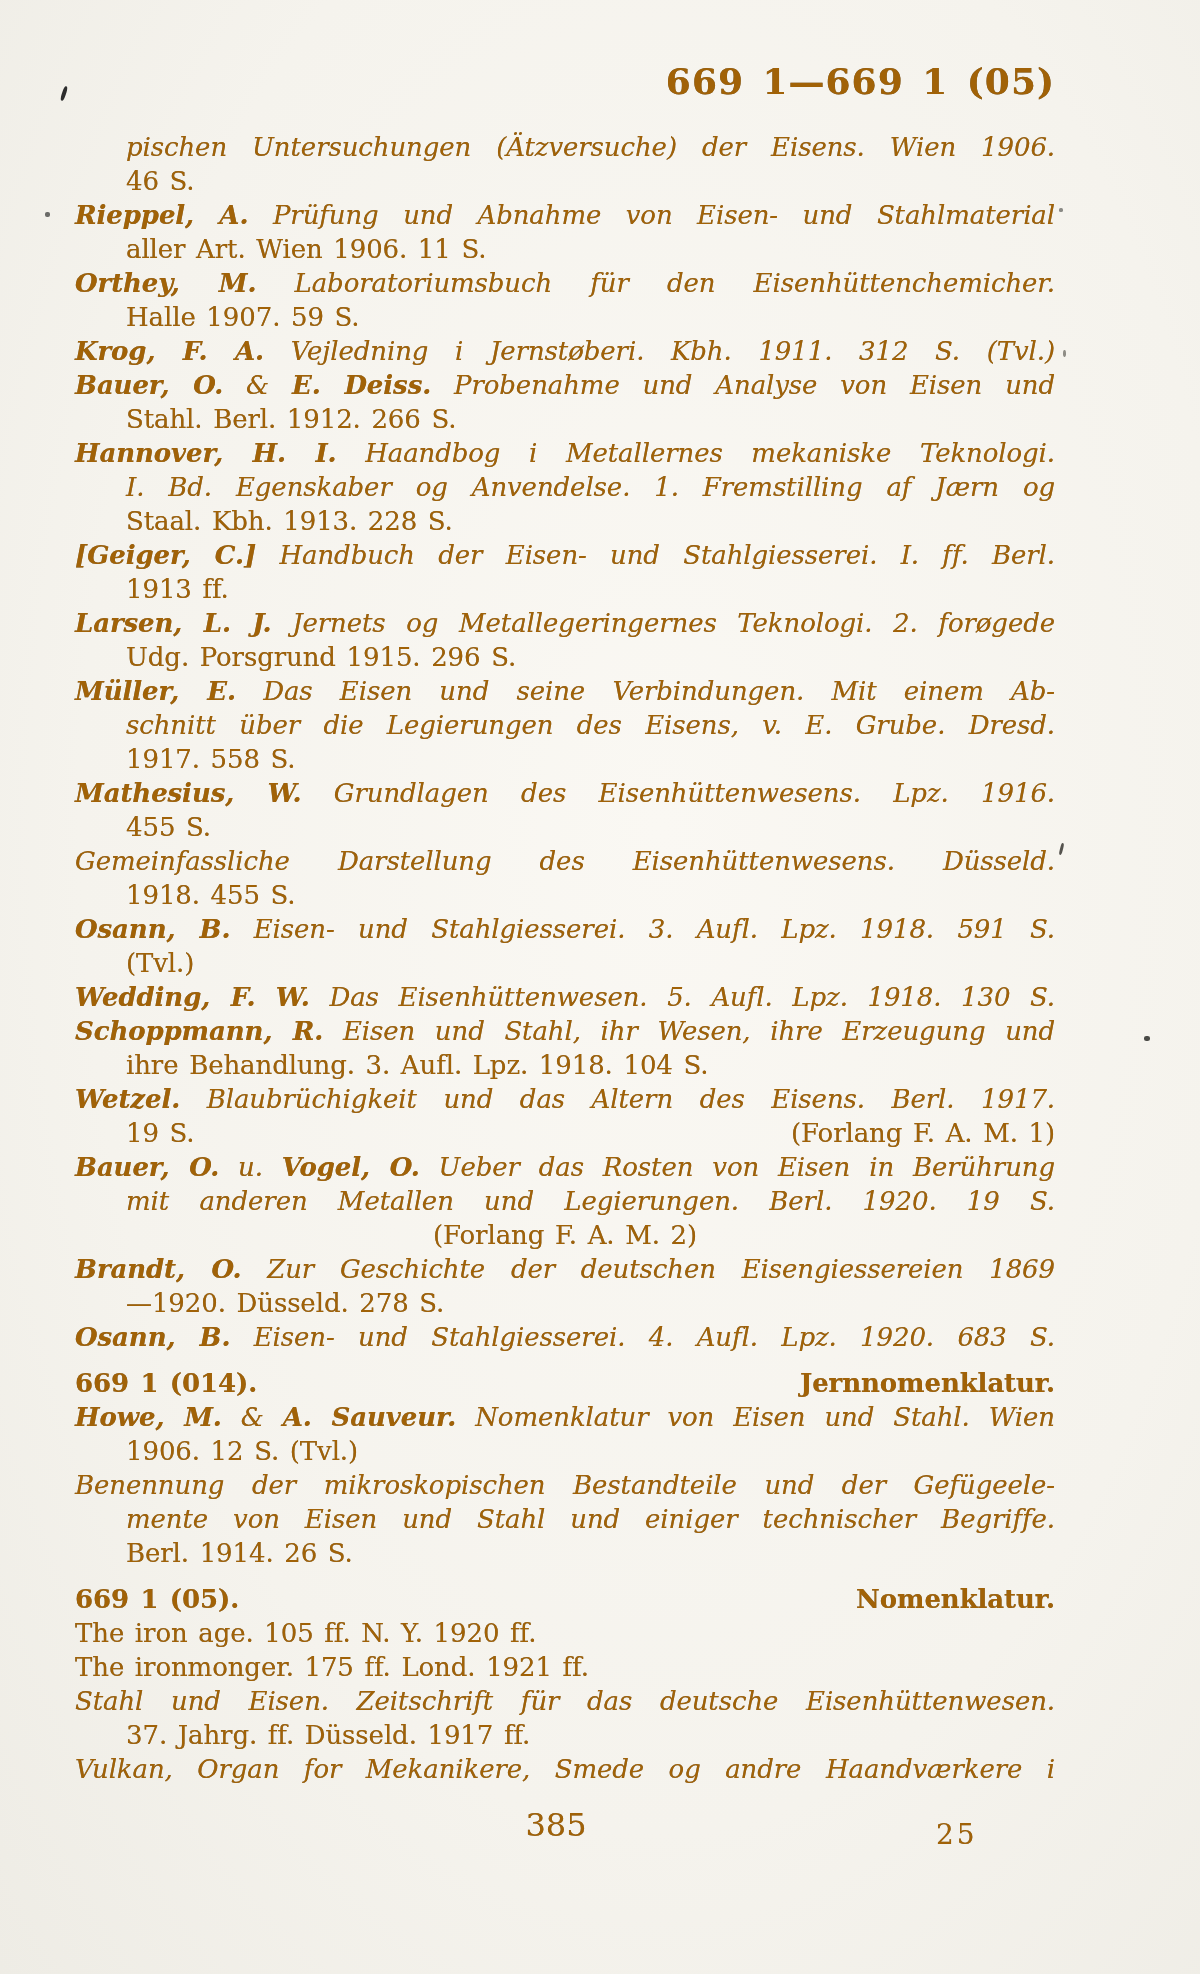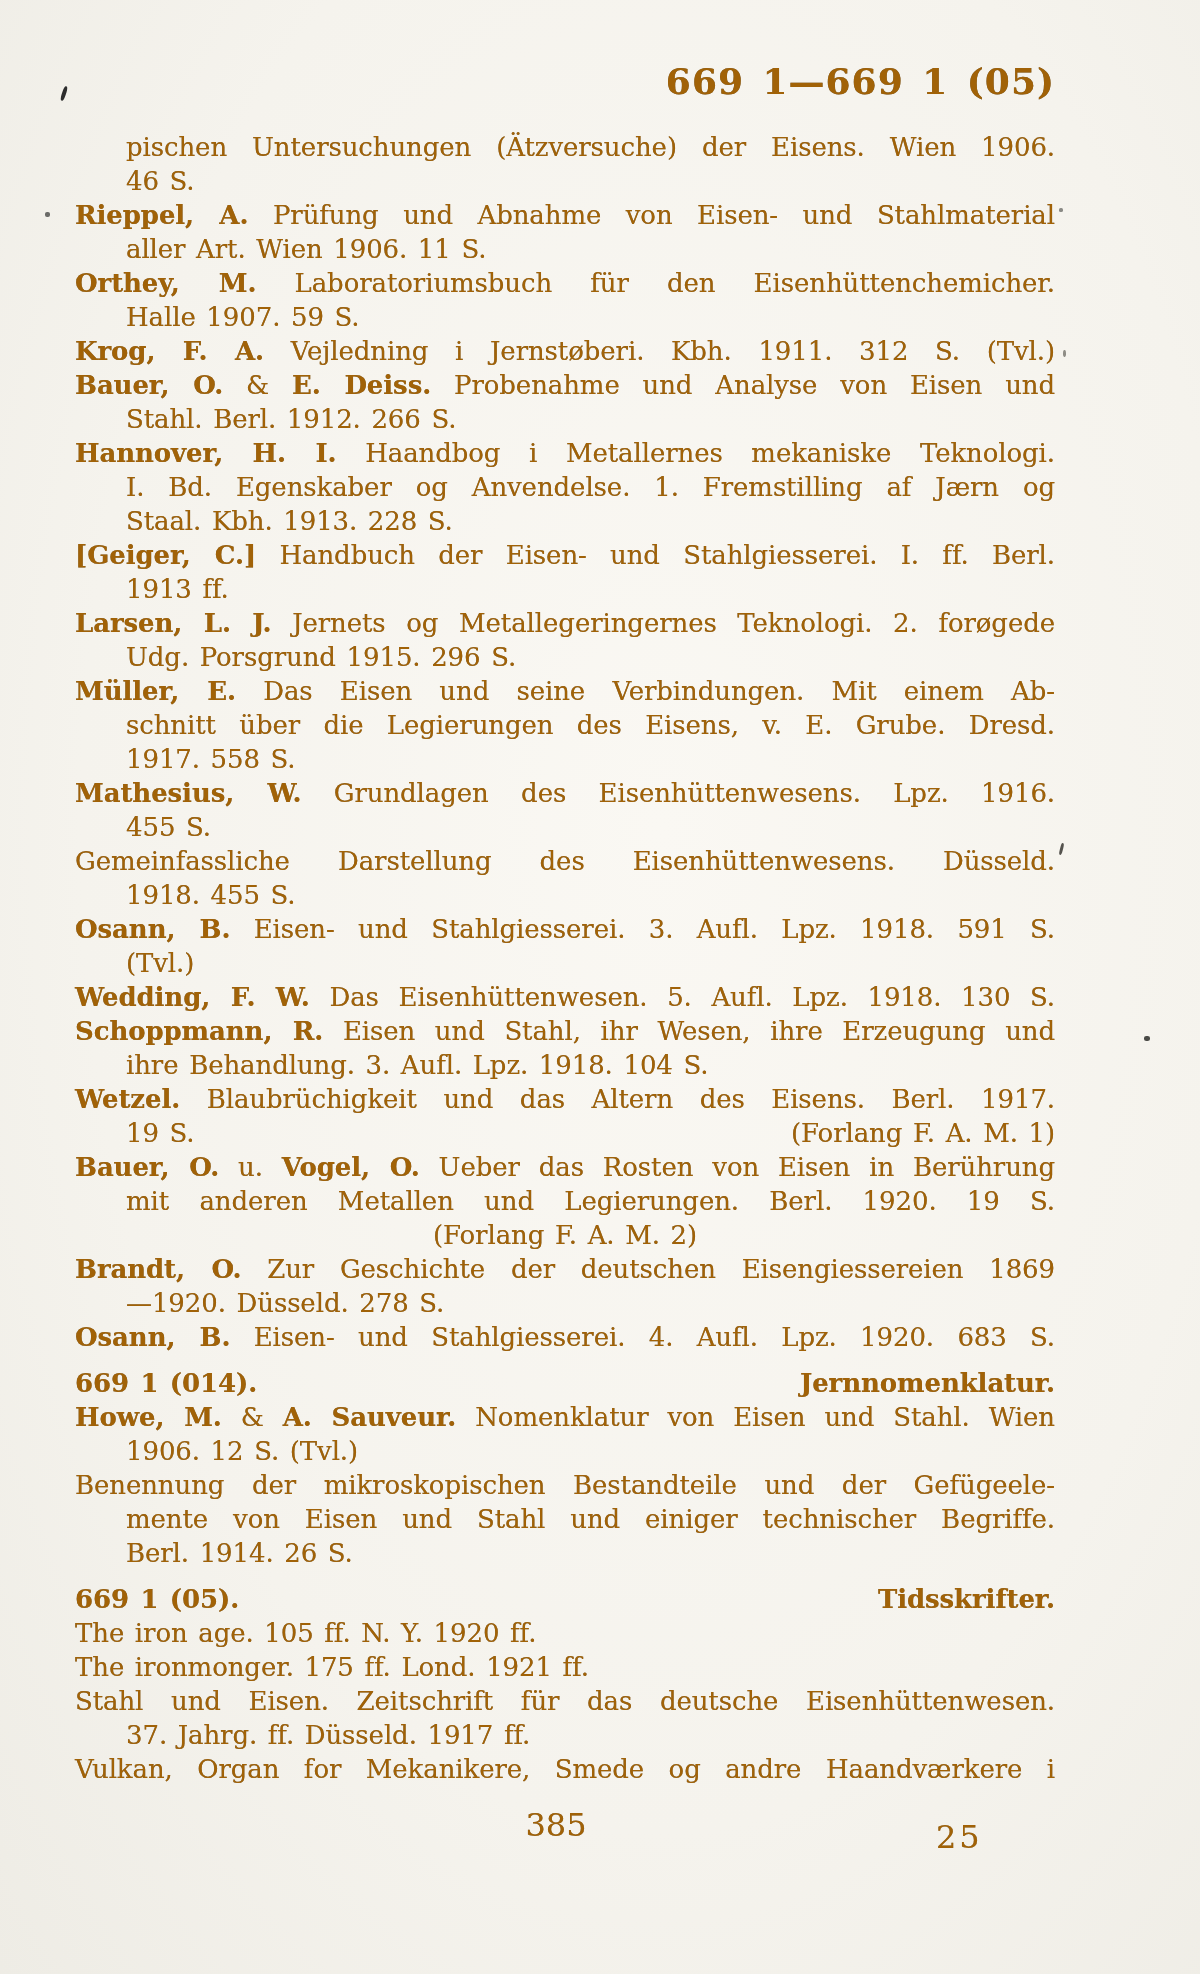--- a/index.html
+++ b/index.html
@@ -10,28 +10,28 @@
        background:radial-gradient(ellipse at 55% 42%, #faf8f3 0%, #f5f3ed 62%, #eeece5 100%);}
   .ink{color:#a16207;}
   .header{position:absolute;top:60px;right:145px;
        font-size:36px;font-weight:bold;letter-spacing:1px;word-spacing:5px;
        text-shadow:0 0 .5px rgba(0,0,0,.55);}
   .col{position:absolute;left:75px;top:130px;width:980px;
        font-size:26px;line-height:34px;word-spacing:2.5px;letter-spacing:-0.1px;
        text-shadow:0 0 .4px rgba(0,0,0,.45);}
   .line{height:34px;white-space:normal;}
   .line.ind{padding-left:51px;}
-  .line.just{text-align:justify;text-align-last:justify;}
+  .line.just{text-align:justify;text-align-last:justify;font-style:italic;}
   .line.right{text-align:center;}
   .line.split{display:flex;justify-content:space-between;}
   .b{font-weight:bold;}
   .line.heading{margin-top:12px;display:flex;justify-content:space-between;font-weight:bold;text-align:center;}
   .pagenum{position:absolute;top:1806px;left:556px;transform:translateX(-50%);
        font-size:32px;text-shadow:0 0 .4px rgba(0,0,0,.4);}
-  .signum{position:absolute;top:1818px;left:936px;font-size:32px;letter-spacing:3px;
+  .signum{position:absolute;top:1818px;left:936px;font-size:28px;letter-spacing:3px;
        text-shadow:0 0 .3px rgba(0,0,0,.35);}
   .speck{position:absolute;background:#3a3a3a;border-radius:40%;}
   .sp1{left:62px;top:86px;width:4px;height:15px;transform:rotate(18deg);background:#2d2d2d;}
   .sp2{left:45px;top:212px;width:5px;height:5px;background:#6b6b68;}
   .sp3{left:1059px;top:208px;width:4px;height:4px;background:#8a8a85;}
   .sp4{left:1060px;top:843px;width:3px;height:12px;transform:rotate(14deg);background:#55534e;}
   .sp5{left:1144px;top:1036px;width:6px;height:5px;background:#4a4a46;}
   .sp6{left:1063px;top:350px;width:3px;height:7px;background:#8f8d86;}
 </style>
 </head>
@@ -85,21 +85,21 @@
       <span>669 1 (014).</span>
       <span>Jernnomenklatur.</span>
     </div>
     <div class="line just"><span><span class="b">Howe, M.</span><span> &amp; </span><span class="b">A. Sauveur.</span><span> Nomenklatur von Eisen und Stahl. Wien</span></span></div>
     <div class="line ind"><span><span>1906. 12 S. (Tvl.)</span></span></div>
     <div class="line just"><span><span>Benennung der mikroskopischen Bestandteile und der Gefügeele-</span></span></div>
     <div class="line ind just"><span><span>mente von Eisen und Stahl und einiger technischer Begriffe.</span></span></div>
     <div class="line ind"><span><span>Berl. 1914. 26 S.</span></span></div>
     <div class="line heading">
       <span>669 1 (05).</span>
-      <span>Tidsskrifter.</span>
+      <span>Nomenklatur.</span>
     </div>
     <div class="line"><span><span>The iron age. 105 ff. N. Y. 1920 ff.</span></span></div>
     <div class="line"><span><span>The ironmonger. 175 ff. Lond. 1921 ff.</span></span></div>
     <div class="line just"><span><span>Stahl und Eisen. Zeitschrift für das deutsche Eisenhüttenwesen.</span></span></div>
     <div class="line ind"><span><span>37. Jahrg. ff. Düsseld. 1917 ff.</span></span></div>
     <div class="line just"><span><span>Vulkan, Organ for Mekanikere, Smede og andre Haandværkere i</span></span></div>
   </main>
 
 <div class="pagenum ink">385</div>
 <div class="signum ink">25</div>

